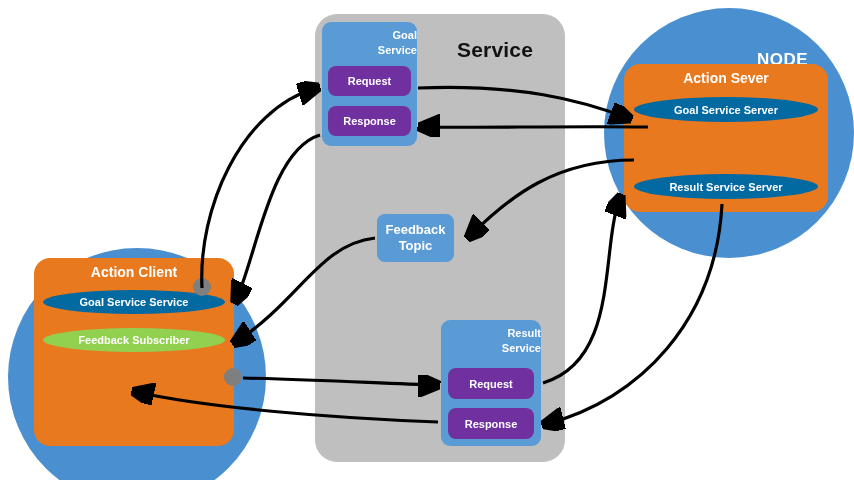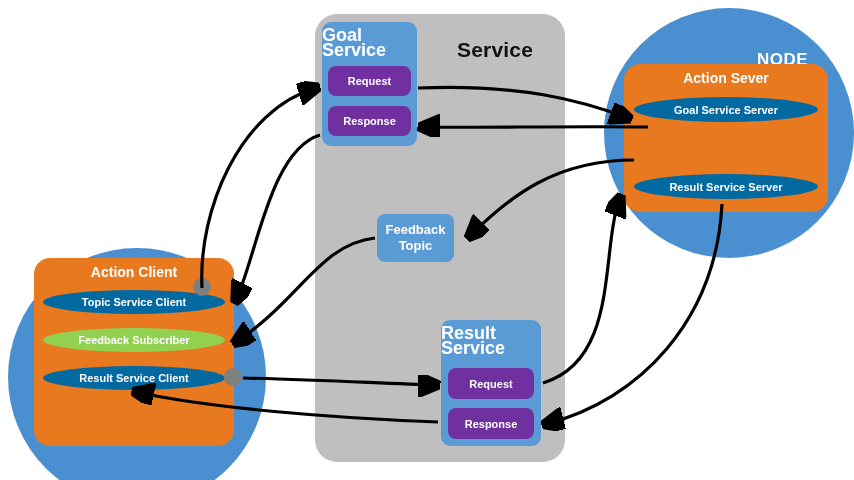--- a/index.html
+++ b/index.html
@@ -20,22 +20,22 @@
     left:440px;top:36px;width:110px;height:28px;
     font-size:21px;font-weight:bold;color:#111111;
     letter-spacing:.2px;
   }
 
   
   .svc-card{background:#5B9BD5;border-radius:9px;
     box-shadow:0 0 0 0 rgba(0,0,0,0);}
   .svc-title{
     position:absolute;left:0;right:0;top:6px;
-    color:#ffffff;font-size:18px;font-weight:bold;
-    line-height:15px;text-align:left;
+    color:#ffffff;font-size:11px;font-weight:bold;
+    line-height:15px;text-align:right;
   }
   .req-res{
     position:absolute;background:#7030A0;border-radius:8px;
     color:#ffffff;font-size:11px;font-weight:bold;
     display:flex;align-items:center;justify-content:center;
   }
 
   
   .goal-card{left:322px;top:22px;width:95px;height:124px;}
   .goal-req{left:6px;top:44px;width:83px;height:30px;}
@@ -109,23 +109,22 @@
   <div class="abs action-title ctr">Service</div>
 
   <div class="abs node-circle node-left"></div>
   <div class="node-label node-label-left">NODE</div>
 
   <div class="abs node-circle node-right"></div>
   <div class="node-label node-label-right">NODE</div>
 
   <div class="abs inner-box inner-left">
     <div class="inner-title">Action Client</div>
-    <div class="pill pill-yellow pl-left pill-1l">Topic Service Client</div>
+    <div class="pill pill-yellow pl-left pill-1l">Goal Service Service</div>
     <div class="pill pill-green pl-left pill-2l">Feedback Subscriber</div>
-    <div class="pill pill-yellow pl-left pill-3l">Result Service Client</div>
   </div>
 
   <div class="abs inner-box inner-right">
     <div class="inner-title">Action Sever</div>
     <div class="pill pill-yellow pl-right pill-1r">Goal Service Server</div>
     <div class="pill pill-yellow pl-right pill-3r">Result Service Server</div>
   </div>
 
   <div class="abs svc-card goal-card">
     <div class="svc-title">

